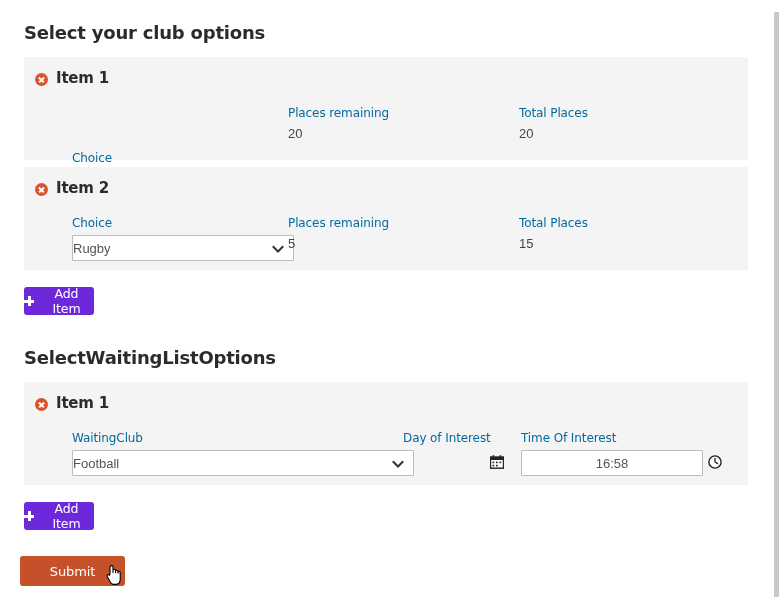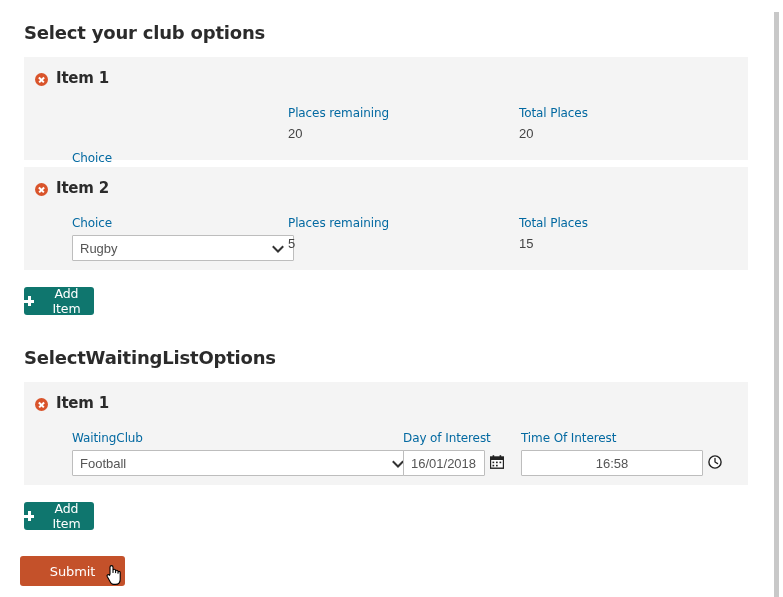--- a/index.html
+++ b/index.html
@@ -109,21 +109,21 @@
 
   select.ctrl {
     position: absolute;
     height: 26px;
     background: #ffffff;
     border: 1px solid #bdbdbd;
     border-radius: 1px;
     font-family: "Liberation Sans", sans-serif;
     font-size: 13px;
     color: #555555;
-    padding: 0 26px 0 7px;
+    padding: 0 26px 0 0;
     -webkit-appearance: none;
     -moz-appearance: none;
     appearance: none;
     outline: none;
   }
   .select-wrap { position: absolute; }
   .chev {
     position: absolute;
     pointer-events: none;
     width: 11px; height: 11px;
@@ -158,21 +158,21 @@
     color: #ffffff;
     cursor: pointer;
     display: flex;
     align-items: center;
     justify-content: center;
     gap: 5px;
     padding: 0;
     letter-spacing: -0.1px;
   }
   .btn-add {
-    background: #0f766e;
+    background: #6d28d9;
     width: 70px;
     height: 28px;
     left: 24px;
   }
   .btn-add-1 { top: 275px; }
   .btn-add-2 { top: 490px; }
   .btn-submit {
     background: #c4512a;
     width: 105px;
     height: 30px;
@@ -277,21 +277,20 @@
         <option>Football</option>
       </select>
       <span class="chev" style="left:320px; top:8px;">
         <svg viewBox="0 0 12 12" width="12" height="12">
             <path d="M1.5 4 L6 8.5 L10.5 4" stroke="#333" stroke-width="2" fill="none" stroke-linecap="square"></path>
           </svg>
       </span>
     </div>
 
     <span class="field-label" style="left:379px; top:50px;">Day of Interest</span>
-    <input class="ctrl-text" style="left: 379px; top: 68px; width: 82px;" type="text" value="16/01/2018">
     <span class="cal-icon" style="left:466px; top:73px;">
       <svg viewBox="0 0 14 14" width="14" height="14">
         <rect x="0.5" y="2" width="13" height="11.2" fill="#ffffff" stroke="#222" stroke-width="1.4"></rect>
         <rect x="0.5" y="2" width="13" height="3" fill="#222"></rect>
         <rect x="2.6" y="0.2" width="1.6" height="2.6" fill="#222"></rect>
         <rect x="9.6" y="0.2" width="1.6" height="2.6" fill="#222"></rect>
         <rect x="2.5" y="6.6" width="1.7" height="1.6" fill="#222"></rect>
         <rect x="6" y="6.6" width="1.7" height="1.6" fill="#222"></rect>
         <rect x="9.5" y="6.6" width="1.7" height="1.6" fill="#222"></rect>
         <rect x="2.5" y="9.8" width="1.7" height="1.6" fill="#222"></rect>

